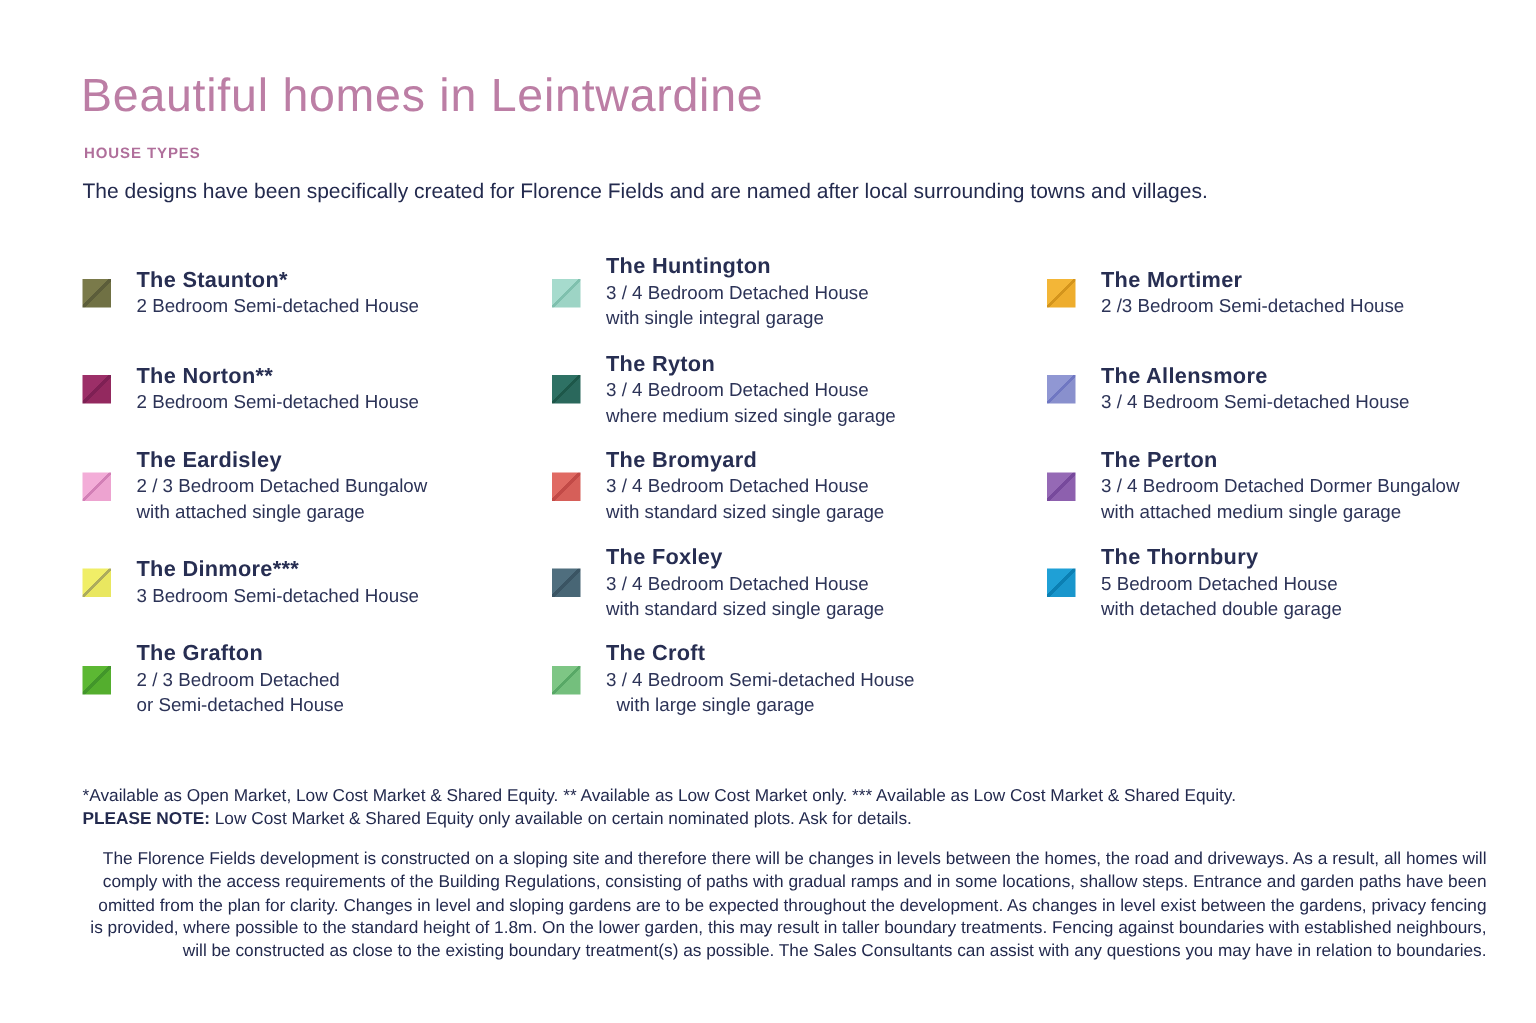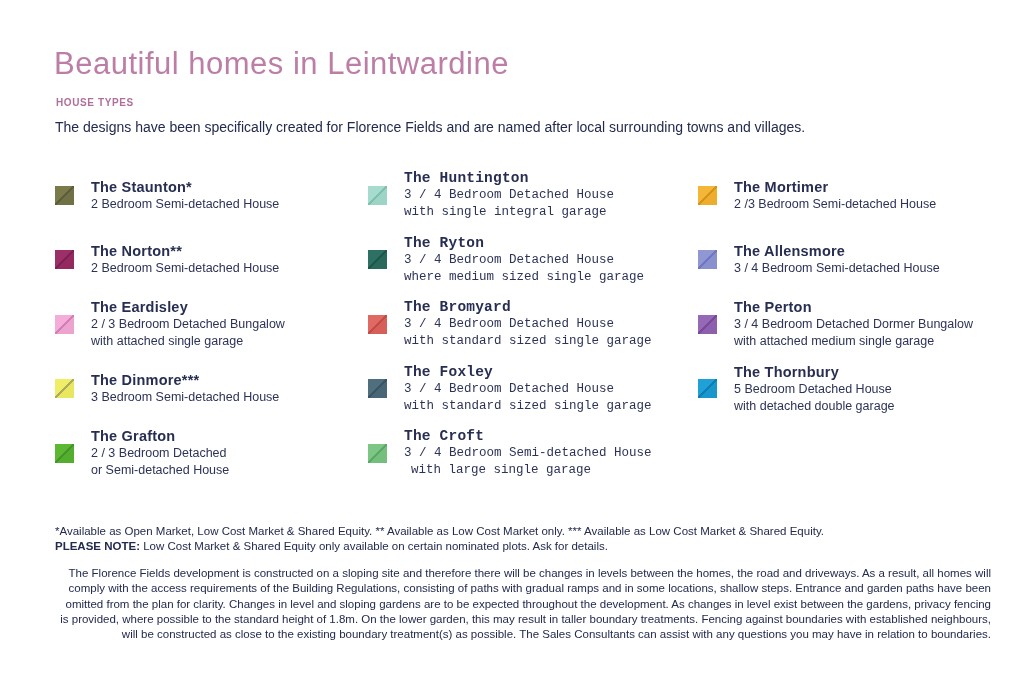--- a/index.html
+++ b/index.html
@@ -8,21 +8,21 @@
 
   .title{position:absolute;left:54px;top:46px;font-size:31px;font-weight:400;
          color:#bc7ea5;letter-spacing:0.5px;}
   .section-label{position:absolute;left:56px;top:97px;font-size:10px;font-weight:700;
          color:#b06f9b;letter-spacing:0.6px;}
   .intro{position:absolute;left:55px;top:119px;font-size:14px;color:#232a4e;}
 
   .grid{position:absolute;left:55px;top:163px;display:flex;}
   .col{display:flex;flex-direction:column;}
   .col1{width:313px;}
-  .col2{width:330px;font-family:Liberation Mono, monospace;}
+  .col2{width:330px;}
   .col3{width:300px;}
   .slot{height:64.5px;display:flex;align-items:center;}
   .entry{display:flex;align-items:center;gap:17px;}
   .swatch{width:19px;height:19px;flex:0 0 19px;display:inline-block;}
   .txt{display:flex;flex-direction:column;}
   .hname{font-size:14.5px;font-weight:700;color:#272e52;letter-spacing:0.2px;line-height:18px;}
   .hdesc{font-size:12.5px;color:#2c3357;line-height:17px;}
   .indent{padding-left:7px;}
 
   .footnotes{position:absolute;left:55px;top:524px;width:910px;font-size:11.5px;

